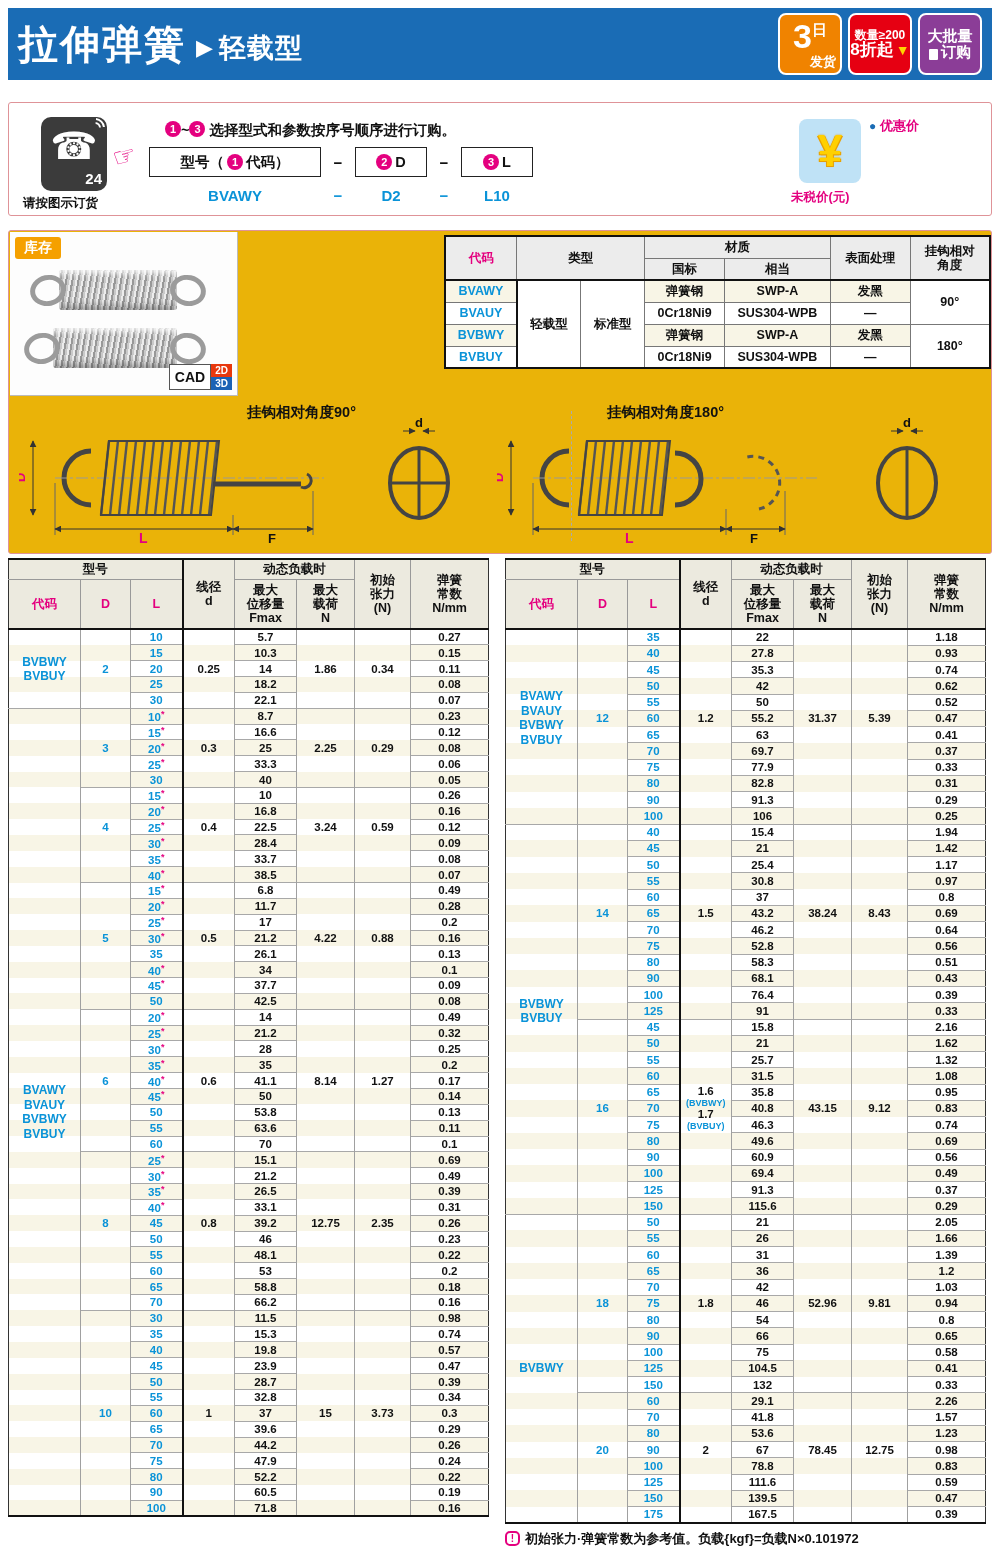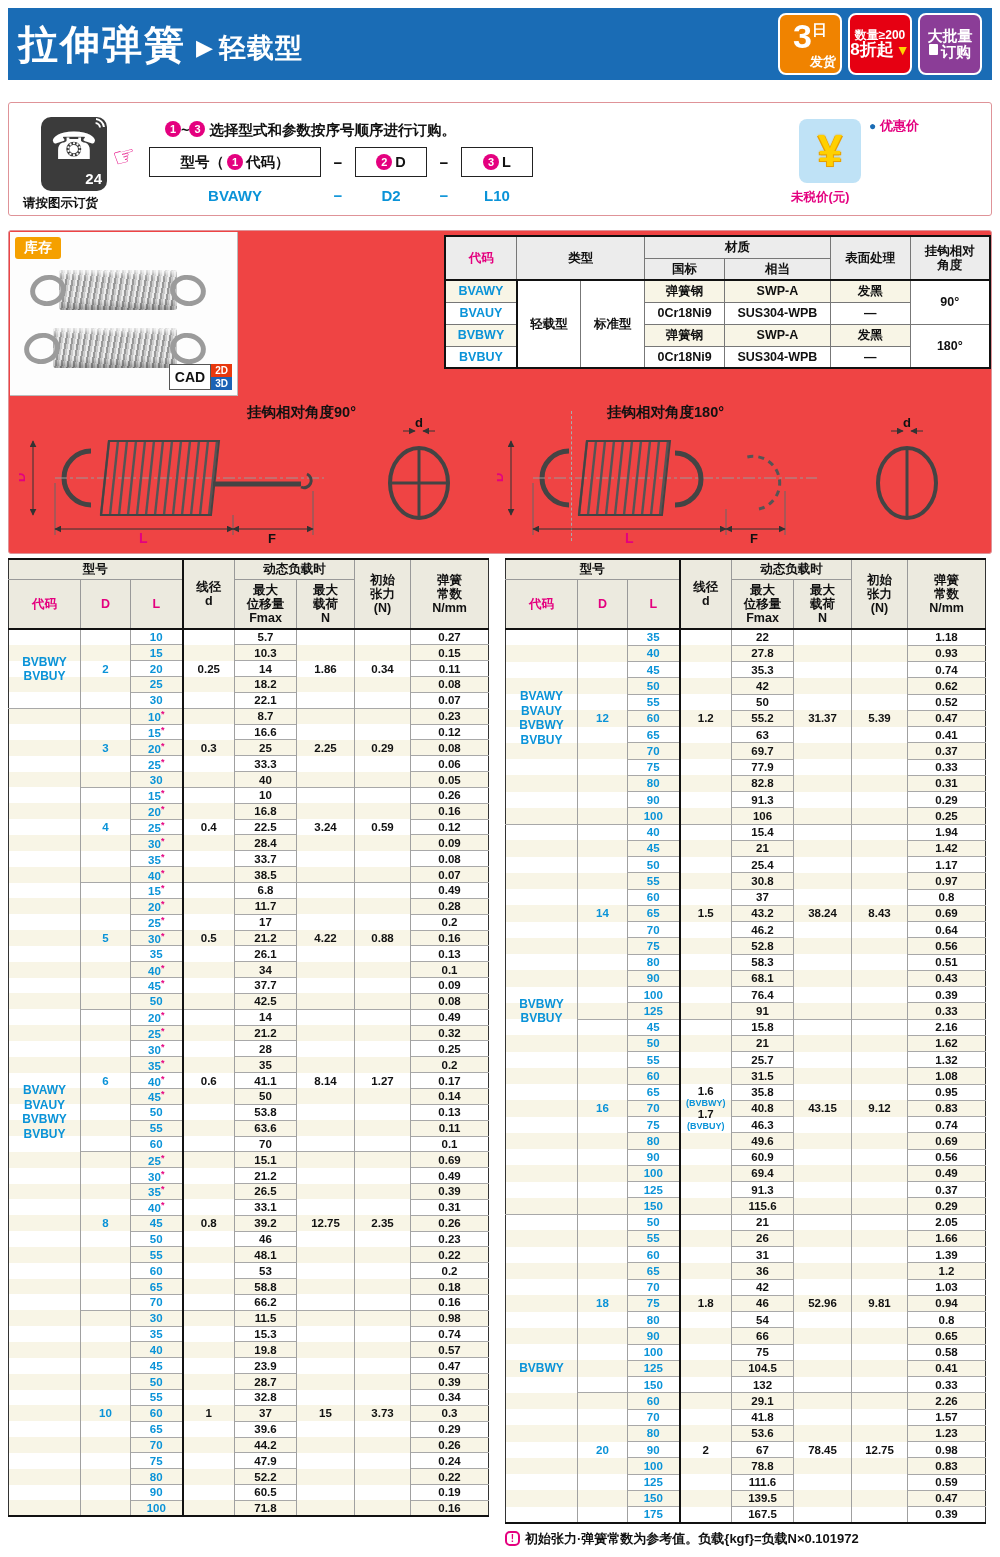--- a/index.html
+++ b/index.html
@@ -19,21 +19,21 @@
   .badge.red { background:#e60012; }
   .badge.purple { background:#8b3d97; }
   .b3-row { display:flex; align-items:flex-start; }
   .b3-big { font-size:34px; font-weight:bold; }
   .b3-side { font-size:15px; font-weight:bold; margin-top:3px; }
   .b3-bot { font-size:13px; font-weight:bold; align-self:flex-end; margin-right:4px; }
   .b2-top { font-size:12px; font-weight:bold; }
   .b2-bot { font-size:17px; font-weight:bold; display:flex; align-items:center; gap:2px; }
   .b2-arrow { color:#ffd400; font-size:14px; }
   .b4-top { font-size:15px; font-weight:bold; }
-  .b4-bot { font-size:15px; font-weight:bold; display:flex; align-items:flex-start; gap:3px; }
+  .b4-bot { font-size:15px; font-weight:bold; display:flex; align-items:flex-end; gap:3px; }
   .doc-icon { display:inline-block; width:9px; height:11px; background:#fff; border-radius:1px; }
 
   
   .order-box { position:absolute; left:8px; top:102px; width:984px; height:114px;
                border:1px solid #df9398; border-radius:3px; background:#fff; }
   .phone { position:absolute; left:32px; top:14px; width:66px; height:74px; background:#3b3b3b;
            border-radius:10px; color:#fff; text-align:center; }
   .phone-glyph { font-size:38px; line-height:58px; }
   .phone-num { position:absolute; right:5px; bottom:4px; font-size:15px; font-weight:bold;margin-top:40px; }
   .wave { position:absolute; border:2px solid #fff; border-radius:50%; clip-path:inset(0 0 55% 55%); }
@@ -56,21 +56,21 @@
   .tax-note { position:absolute; left:782px; top:86px; color:#e4007f; font-size:12.5px; font-weight:bold; }
   .deal { position:absolute; left:860px; top:14px; font-size:13px; font-weight:bold; }
   .deal-dot { color:#1a6cb5; font-size:12px; } .deal-label { color:#e4007f; }
   .price-table { position:absolute; left:860px; top:34px; border-collapse:collapse; }
   .price-table td { border:1px solid #333; font-size:11.5px; font-weight:bold; color:#111;
                     text-align:center; padding:3px 4px; background:#fff; }
   .price-table td:nth-child(1){ width:40px; } .price-table td:nth-child(2){ width:44px; } .price-table td:nth-child(3){ width:62px; }
 
   
   .stock-box { position:absolute; left:8px; top:230px; width:984px; height:324px;
-               border:1px solid #df9398; border-radius:3px; background:#ef4444; }
+               border:1px solid #df9398; border-radius:3px; background:#eab308; }
   .photo-panel { position:absolute; left:1px; top:1px; width:228px; height:164px;
                  border-right:1px solid #bbb; border-bottom:1px solid #bbb; background:#fdfdfd; }
   .stock-badge { position:absolute; left:5px; top:5px; background:#f5a000; color:#fff; font-size:14px;
                  font-weight:bold; padding:2px 9px; border-radius:3px; }
   .photo-spring { position:absolute; display:flex; align-items:center; }
   .ps1 { left:20px; top:38px; } .ps2 { left:14px; top:96px; }
   .ring { width:36px; height:31px; border:5px solid #9b9b9b; border-radius:50%; background:transparent; }
   .ring.l { margin-right:-7px; transform:rotate(-12deg); }
   .ring.r { margin-left:-7px; transform:rotate(12deg); }
   .coil-bar { height:40px; border-radius:3px;

